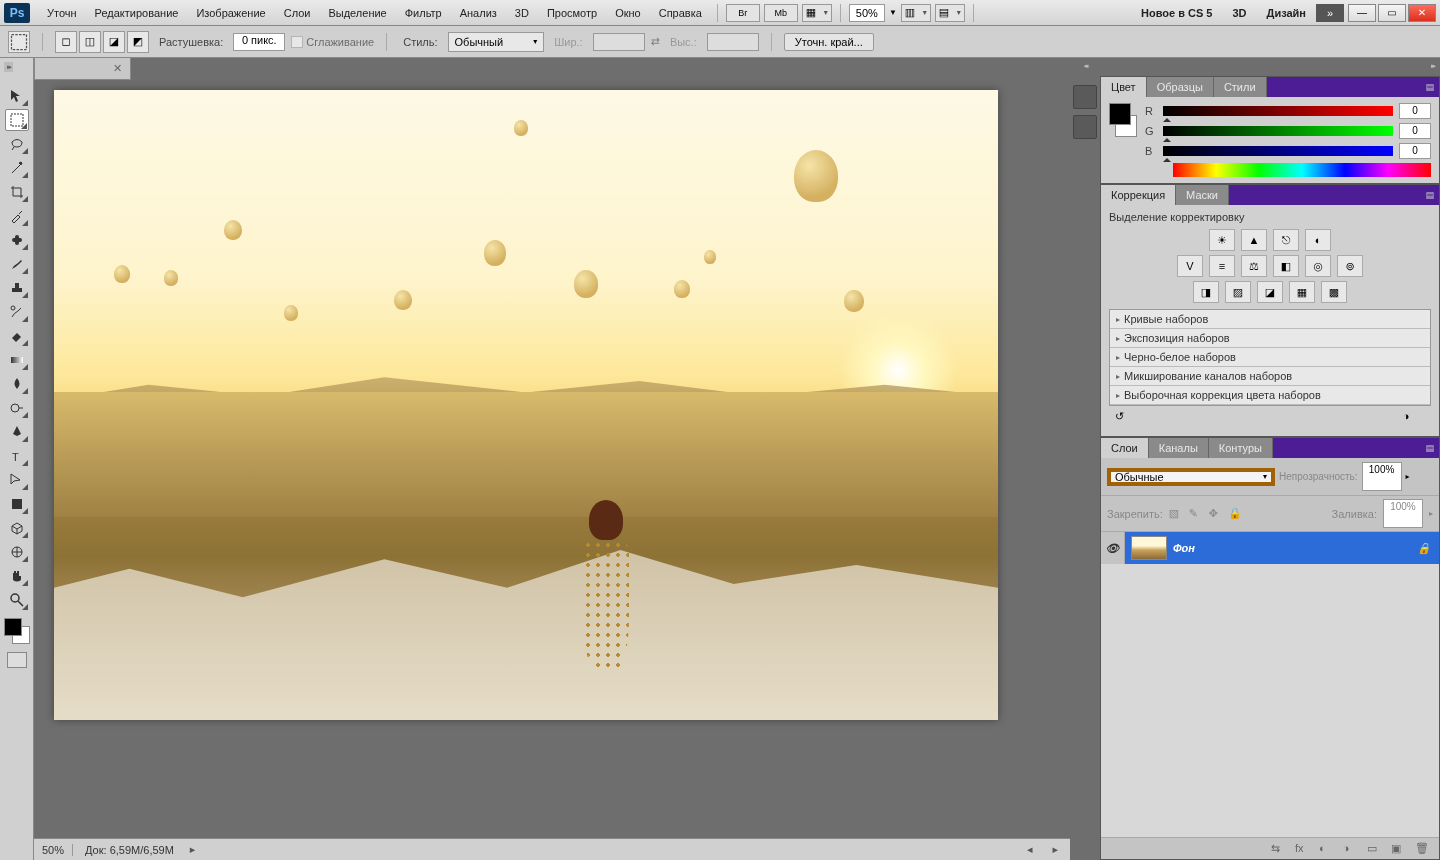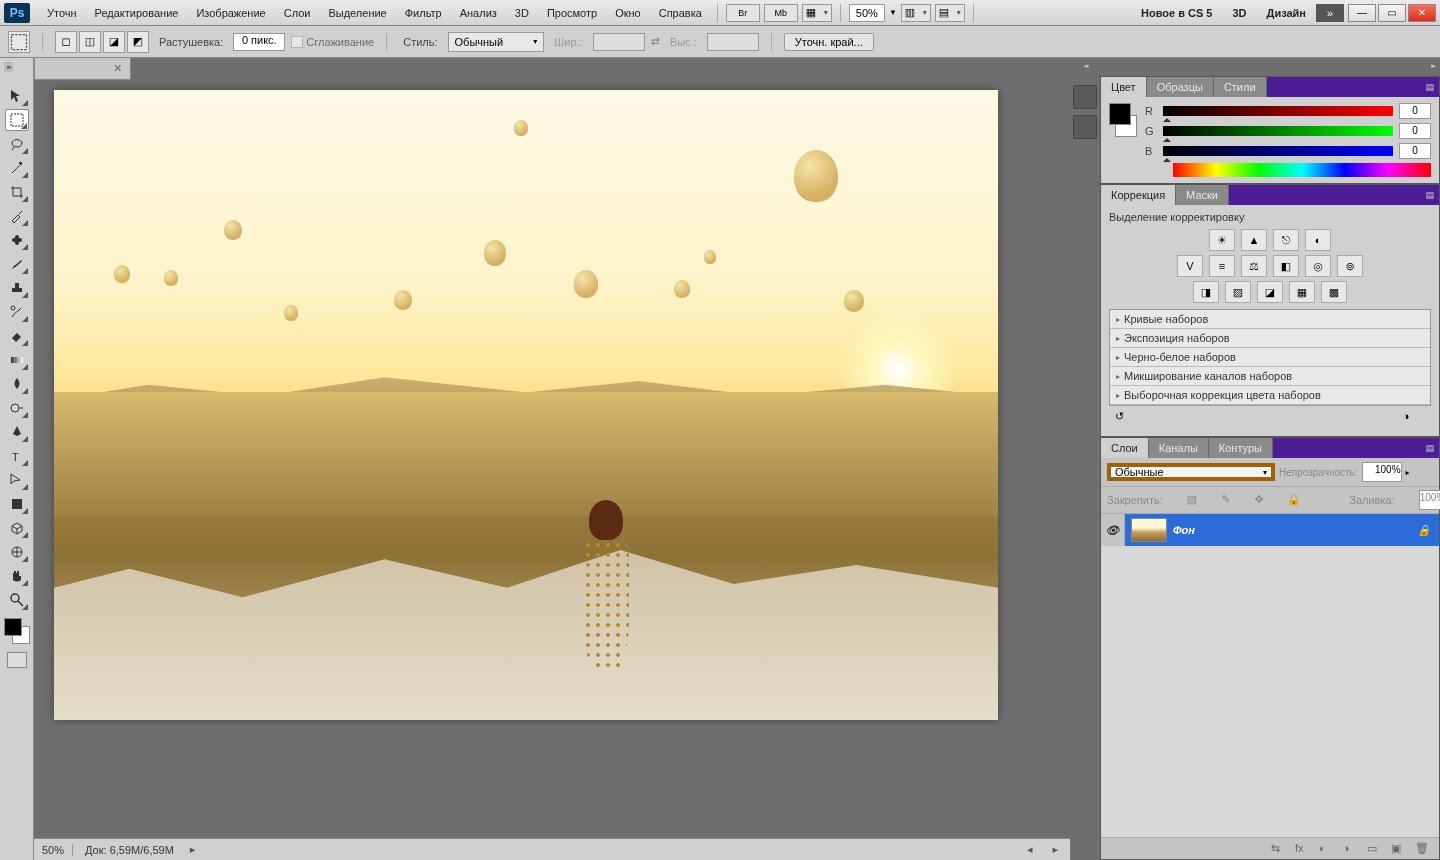--- a/index.html
+++ b/index.html
@@ -95,22 +95,22 @@
 .preset-item { padding:3px 6px; border-bottom:1px solid #bbb; display:flex; align-items:center; gap:4px; font-size:11px; color:#333;}
 .preset-item::before { content:'▸'; font-size:8px; color:#666;}
 .adj-bottom { display:flex; justify-content:space-between; padding:4px 6px;}
 .adj-bottom .ic { width:22px; height:16px; }
 
 
 .layer-controls { display:flex; align-items:center; gap:4px; padding:4px 6px; background:#c4c4c4; border-bottom:1px solid #aaa;}
 .blend-select { flex:0 0 auto; width:168px; height:18px; border:4px solid #a16207; background:#f4f4f4; padding:0 4px; display:flex; align-items:center; justify-content:space-between;}
 .blend-select::after{content:'▾'; font-size:8px;}
 .lc-label { color:#888; font-size:10px;}
-.pct-box { width:40px; height:20px; border:1px solid #999; background:#fff; text-align:right; font-size:10px; line-height:14px;}
-.lock-row { display:flex; align-items:center; gap:24px; padding:3px 6px; background:#c4c4c4; border-bottom:1px solid #aaa; color:#888; font-size:10px;}
+.pct-box { width:40px; height:29px; border:1px solid #999; background:#fff; text-align:center; font-size:10px; line-height:14px;}
+.lock-row { display:flex; align-items:center; gap:6px; padding:3px 6px; background:#c4c4c4; border-bottom:1px solid #aaa; color:#888; font-size:10px;}
 .lock-icon { width:14px; height:14px; }
 .layer-list { background:#d8d8d8; min-height:160px;}
 .layer-row { display:flex; align-items:center; height:32px; background:#2b6cd8; color:#fff; font-style:italic; font-weight:bold;}
 .layer-eye { width:24px; height:32px; background:#c4c4c4; border-right:1px solid #aaa; display:flex; align-items:center; justify-content:center; color:#333;}
 .layer-thumb { width:36px; height:24px; background: linear-gradient(180deg,#fef8d8 40%,#c9a158 60%,#8a6a3a); border:1px solid #888; margin:0 6px;}
 .layer-lock { margin-left:auto; margin-right:8px; color:#fff; font-size:11px;}
 .layer-footer { height:22px; background:#c4c4c4; border-top:1px solid #aaa; display:flex; align-items:center; justify-content:flex-end; gap:8px; padding:0 8px;}
 .lf-icon { width:16px; height:14px; color:#666;}
 
 

